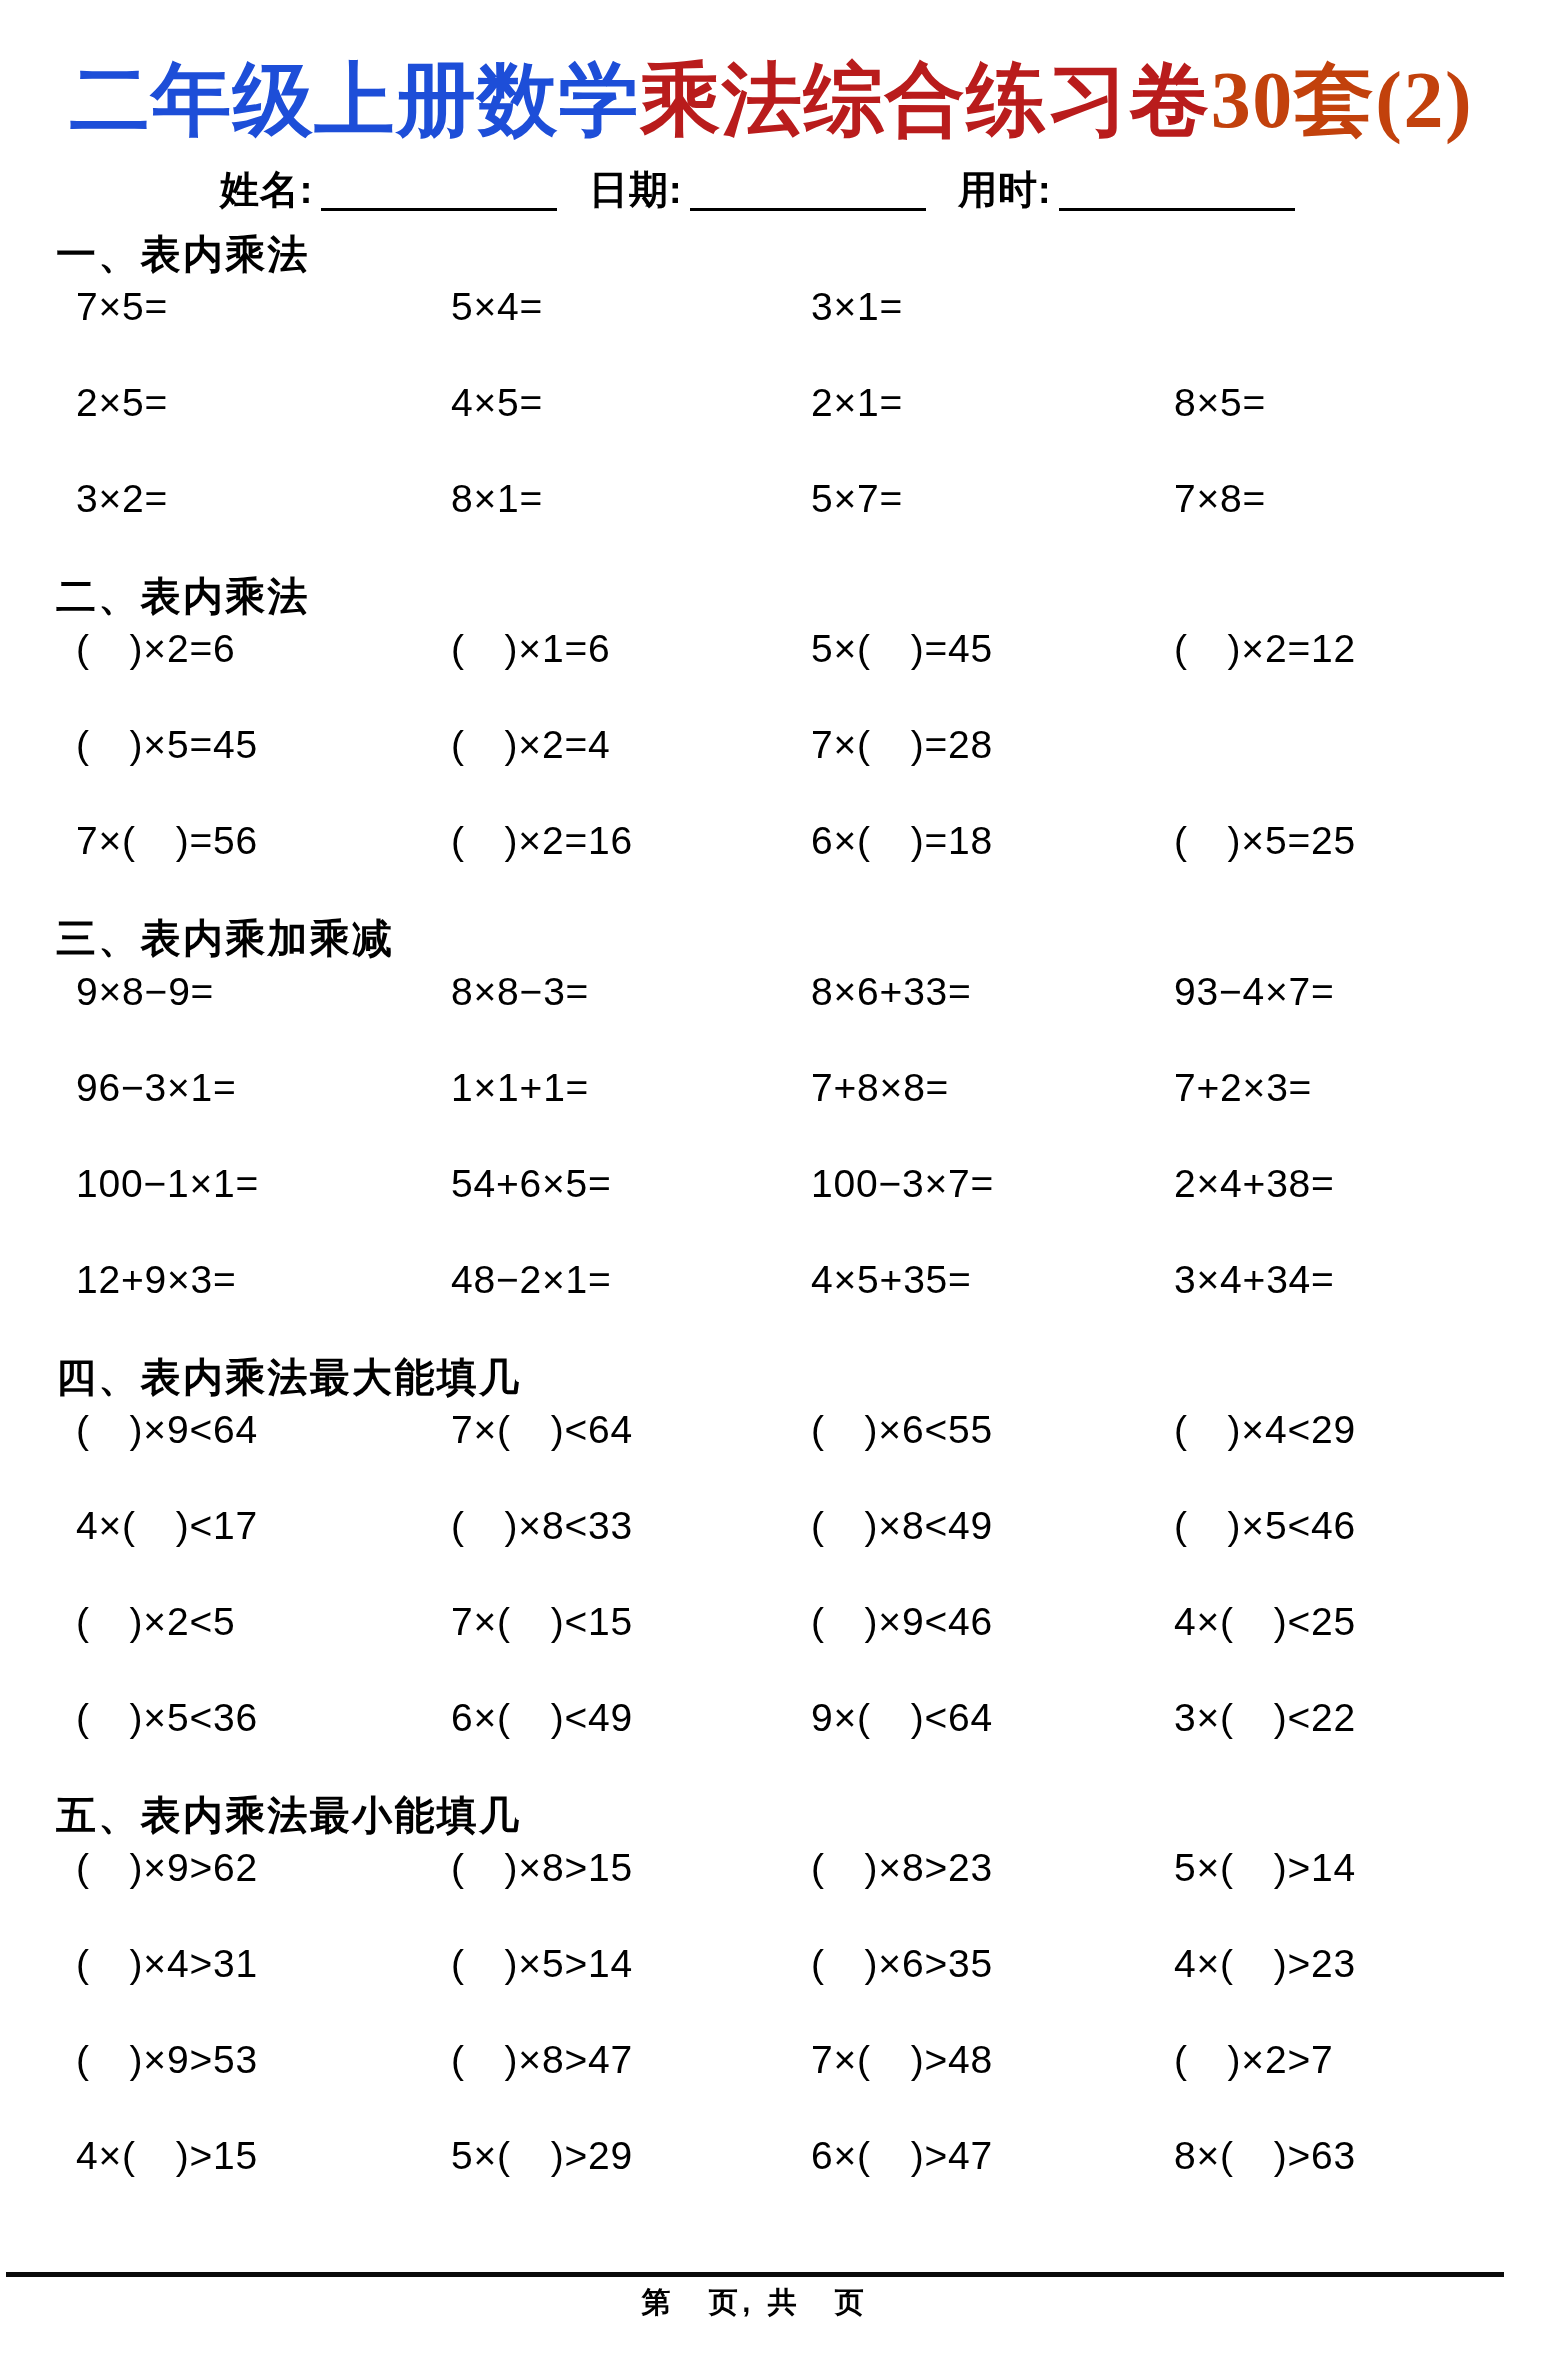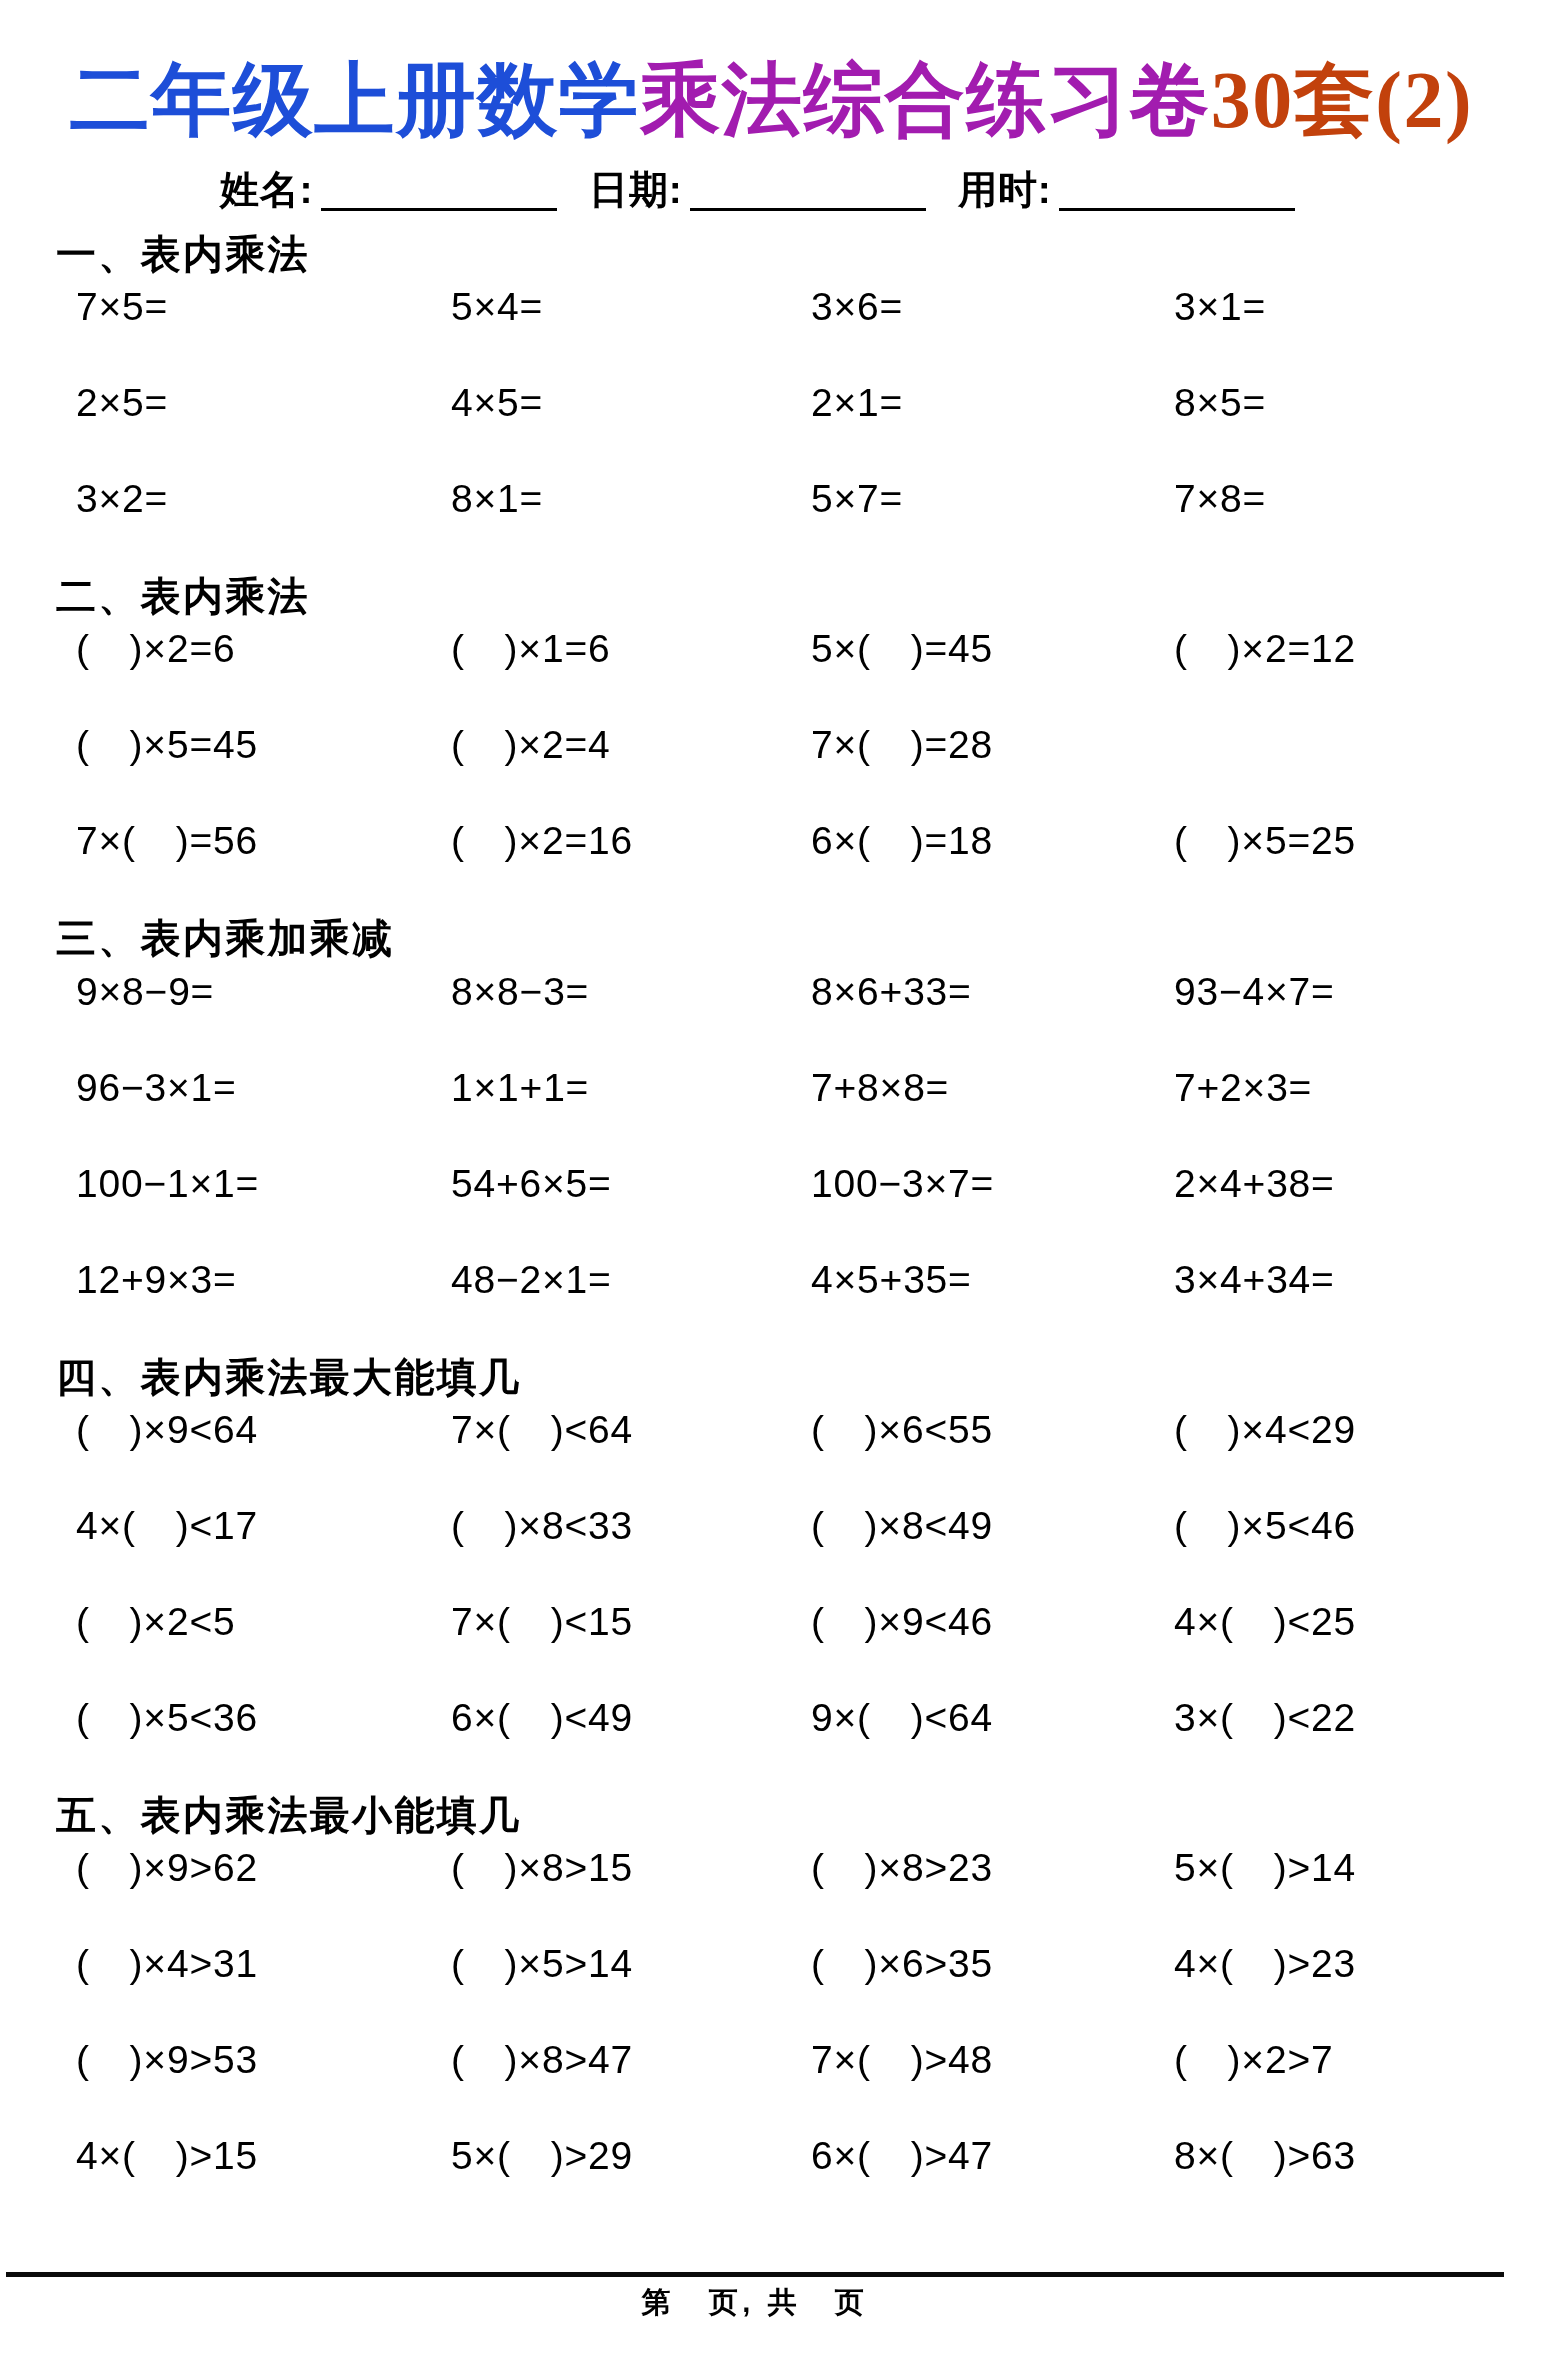--- a/index.html
+++ b/index.html
@@ -8,21 +8,21 @@
     font-family:"Liberation Sans","DejaVu Sans",sans-serif;
     position:relative;overflow:hidden;
   }
   .title{
     margin:53px 0 0;text-align:center;
     font-family:"Liberation Serif","DejaVu Serif",serif;
     font-weight:bold;font-size:80px;line-height:94px;letter-spacing:1.5px;
     white-space:nowrap;
   }
   .t-black{color:#1d4ed8;}
-  .t-blue{color:#a21caf;}
+  .t-blue{color:#b91c1c;}
   .t-red{color:#c2410c;}
   .info{
     margin:20px 0 17px 220px;
     font-size:39px;font-weight:bold;line-height:46px;letter-spacing:0.8px;
     white-space:nowrap;
   }
   .blank{
     display:inline-block;width:236px;height:34px;
     border-bottom:3.9px solid #000;
     margin:0 32px 0 7.7px;vertical-align:-7.7px;
@@ -57,21 +57,20 @@
 <div class="info">
   <span>姓名:</span><span class="blank"></span><span>日期:</span><span class="blank"></span><span>用时:</span><span class="blank"></span>
 </div>
 
 <div id="sections">
     <section class="sec">
       <div class="sec-heading">一、表内乘法</div>
       <div class="prob-row">
         <div class="prob">7×5=</div>
         <div class="prob">5×4=</div>
-        <div class="prob">3×6=</div>
         <div class="prob">3×1=</div>
       </div>
       <div class="prob-row">
         <div class="prob">2×5=</div>
         <div class="prob">4×5=</div>
         <div class="prob">2×1=</div>
         <div class="prob">8×5=</div>
       </div>
       <div class="prob-row">
         <div class="prob">3×2=</div>

